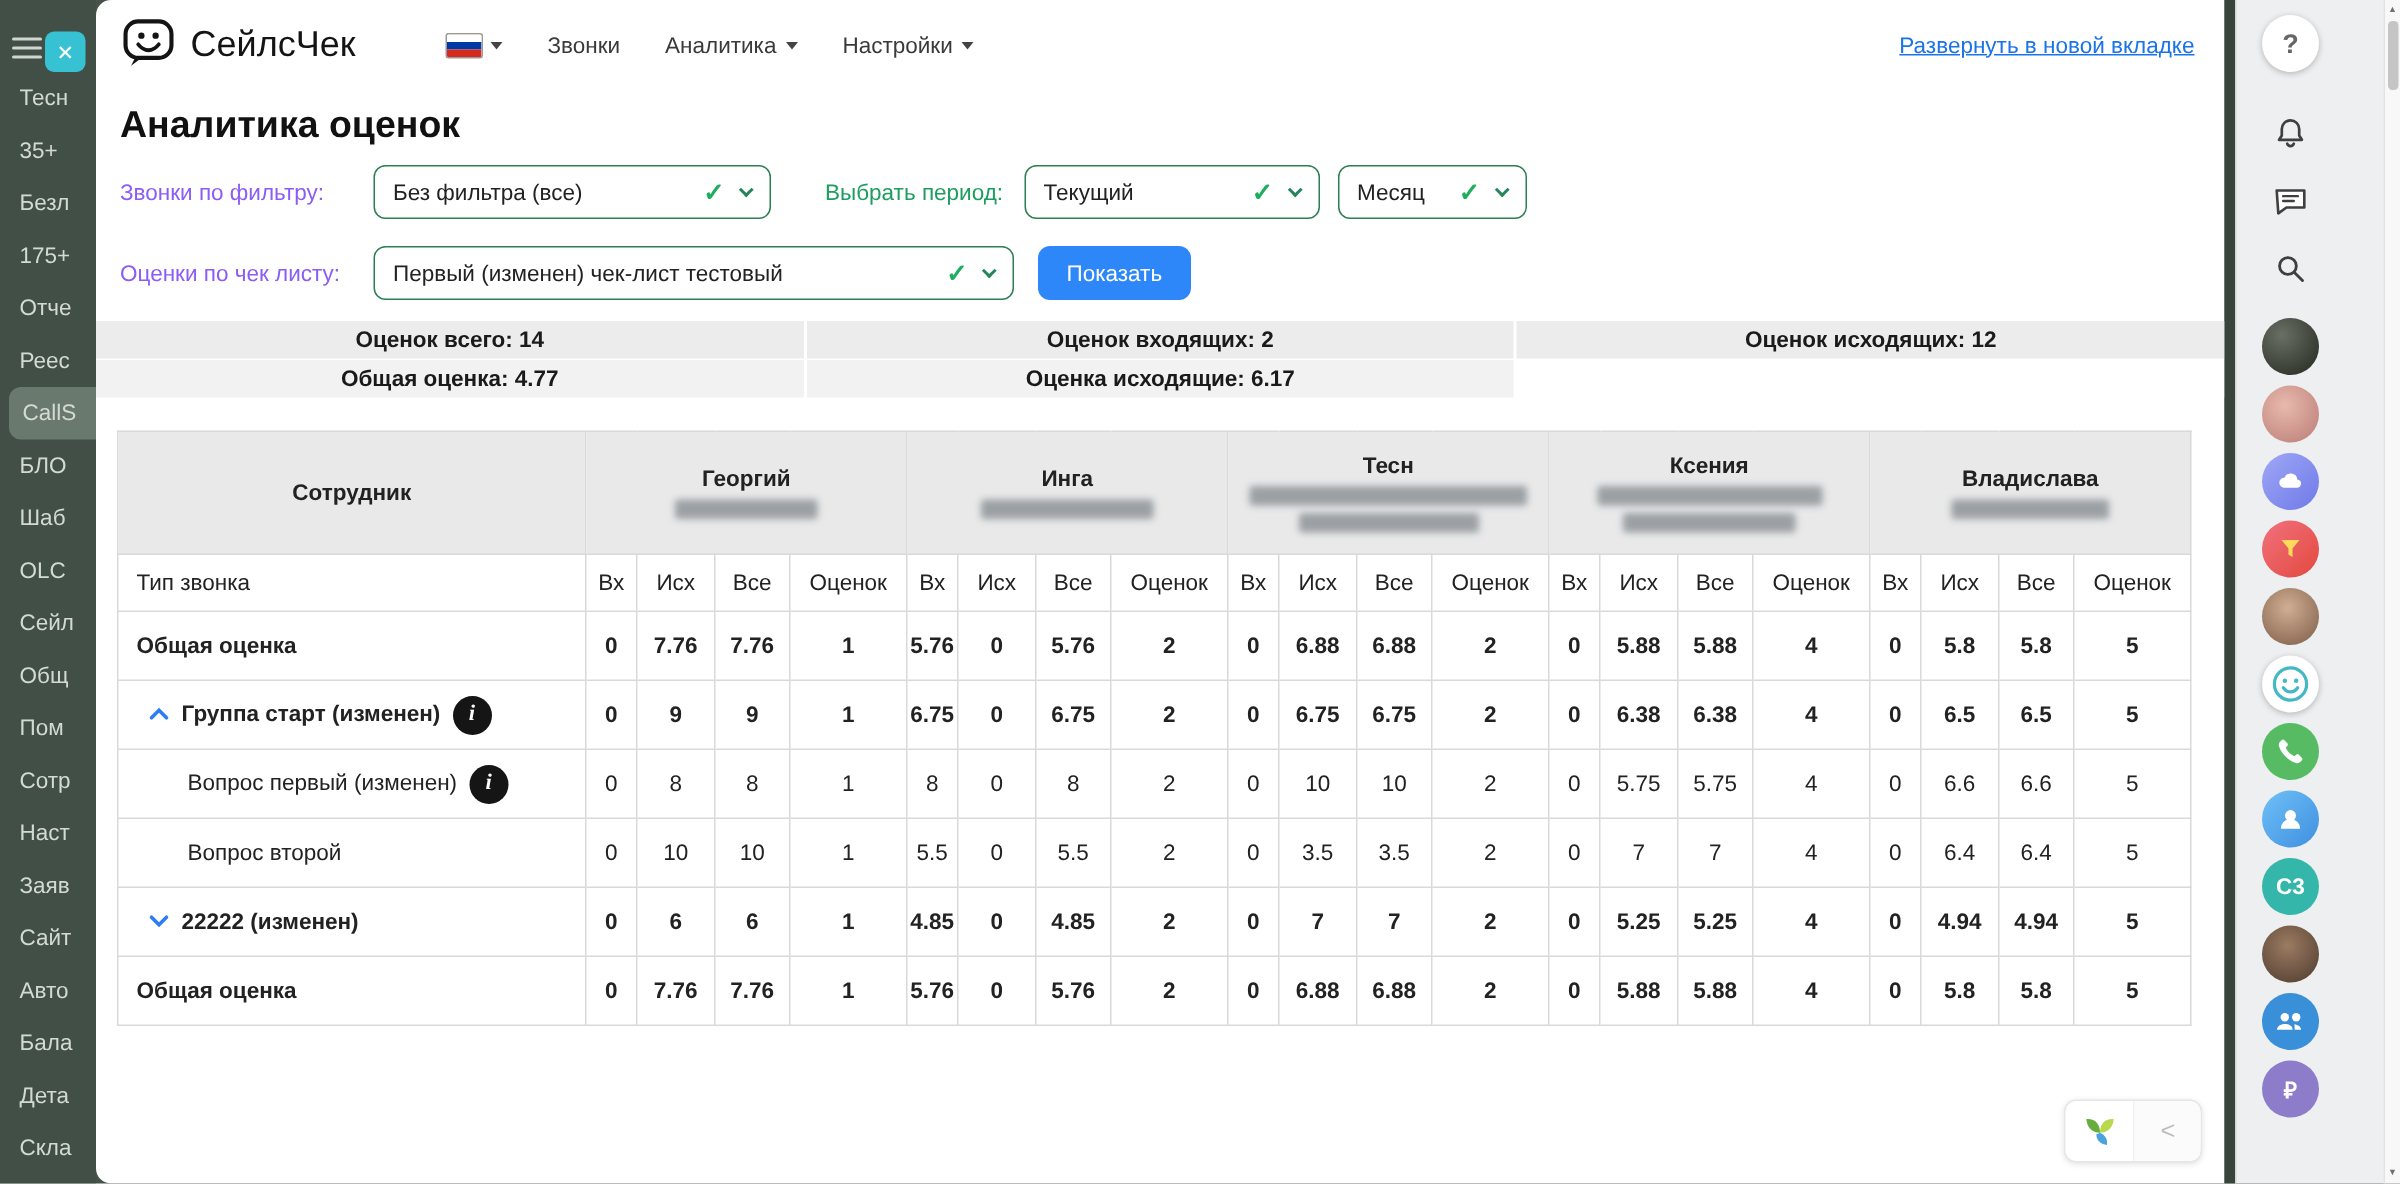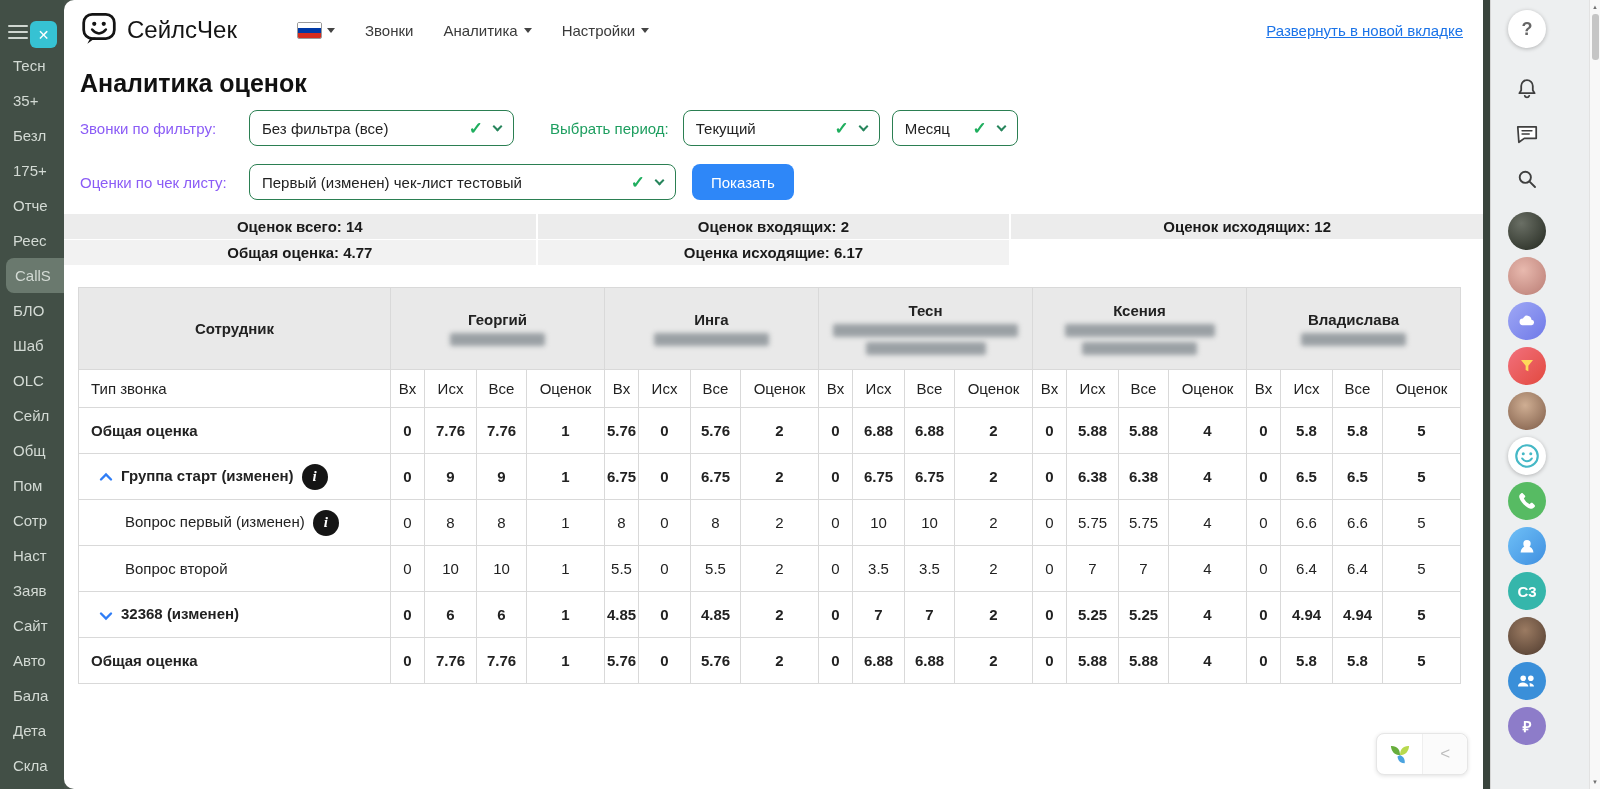--- a/index.html
+++ b/index.html
@@ -399,21 +399,21 @@
               <td>7</td>
               <td>4</td>
               <td>0</td>
               <td>6.4</td>
               <td>6.4</td>
               <td>5</td>
             </tr>
             <tr class="data bold">
               <td class="lbl ind-1"><span class="tree-caret"><svg width="14" height="10" viewBox="0 0 14 10">
                     <path d="M2 2.5 7 7.5 12 2.5" fill="none" stroke="#2f7df6" stroke-width="2.4" stroke-linecap="round"></path>
-                  </svg></span><span>32368 (изменен)</span></td>
+                  </svg></span><span>22222 (изменен)</span></td>
               <td>0</td>
               <td>6</td>
               <td>6</td>
               <td>1</td>
               <td>4.85</td>
               <td>0</td>
               <td>4.85</td>
               <td>2</td>
               <td>0</td>
               <td>7</td>

